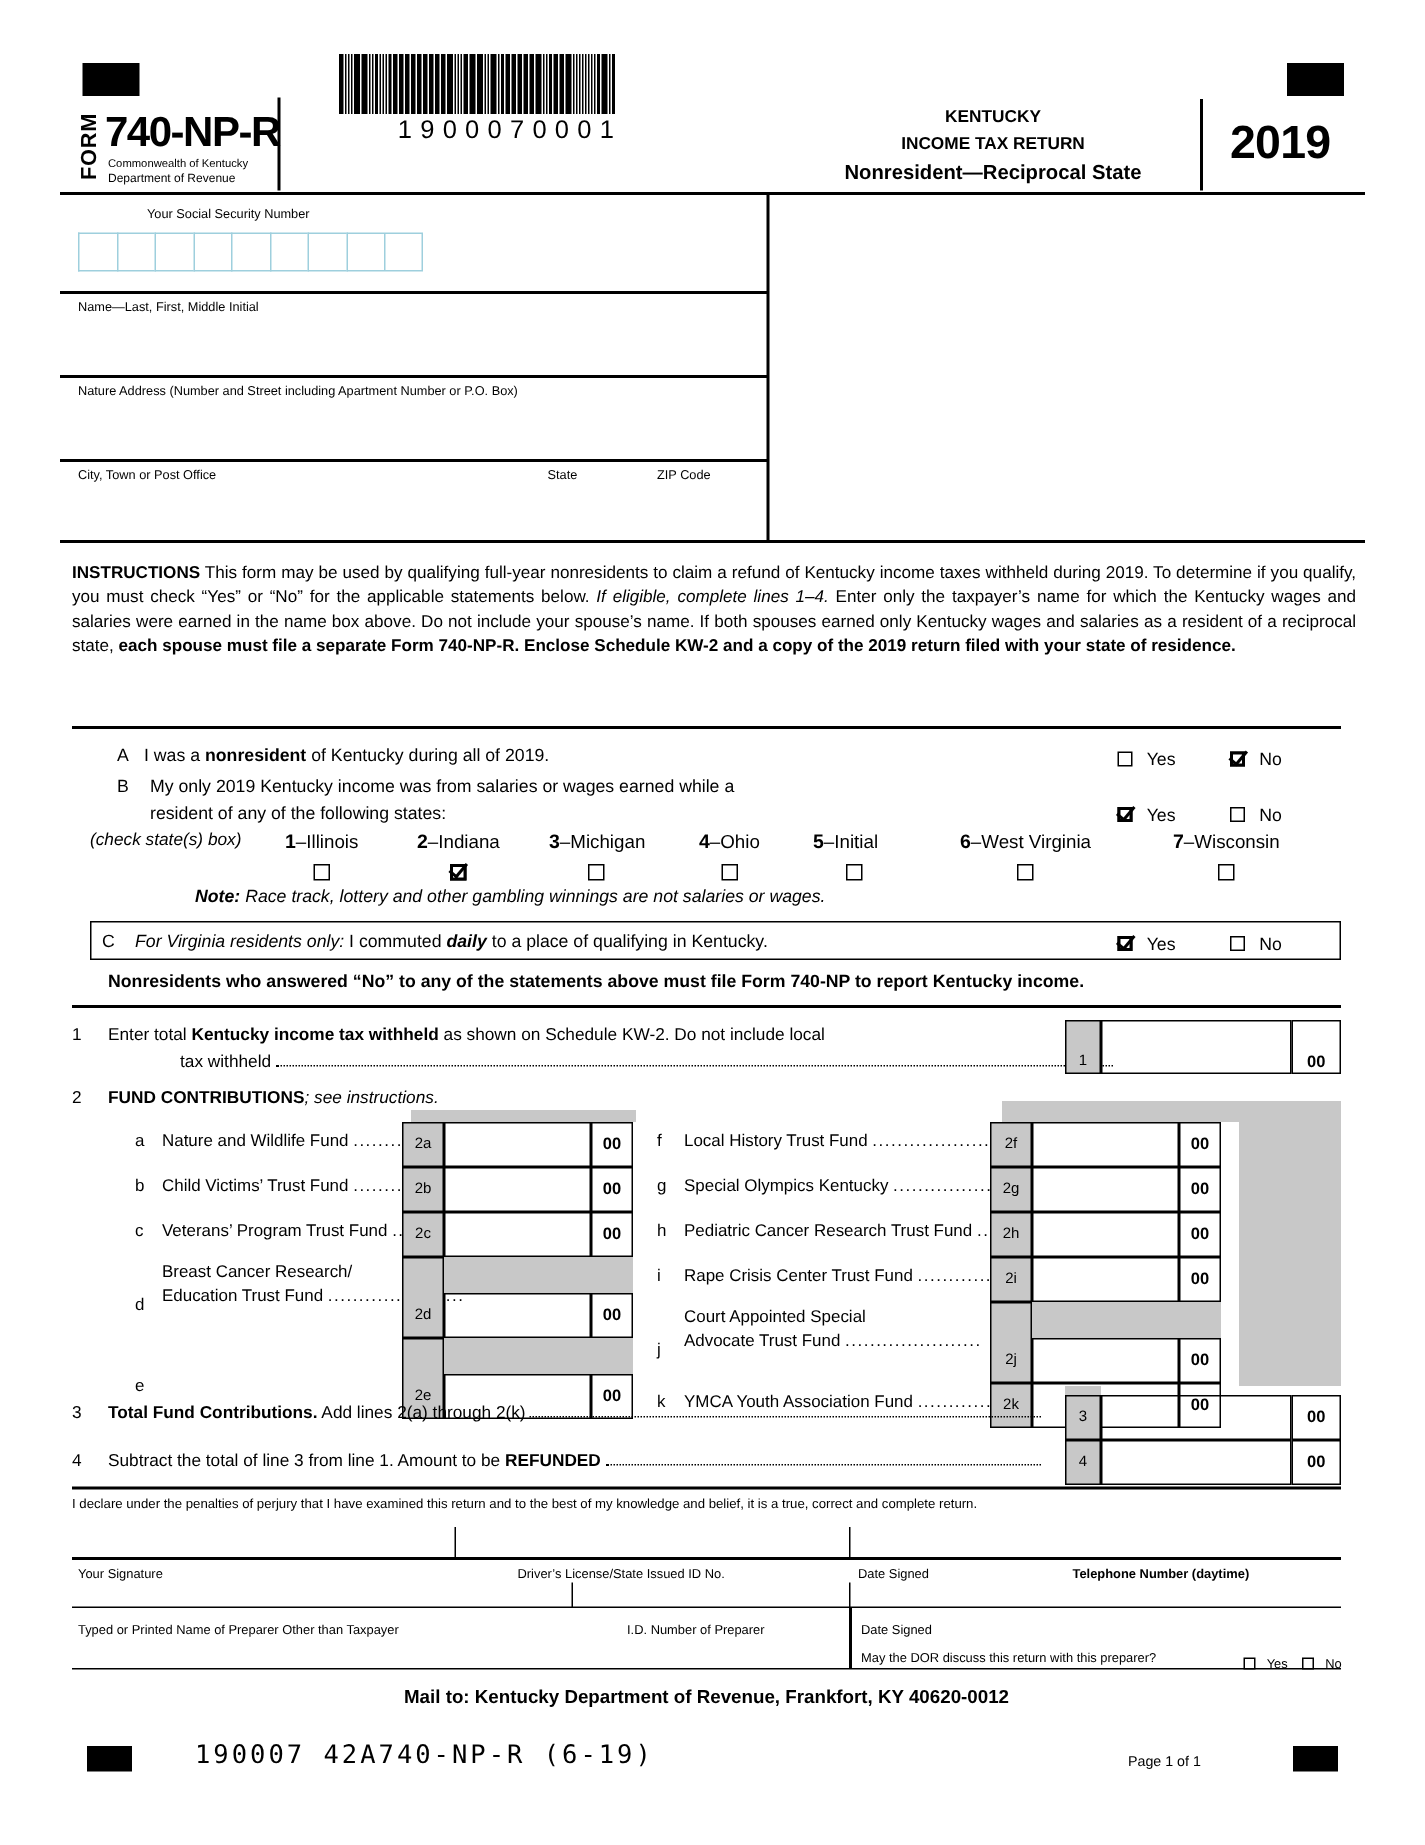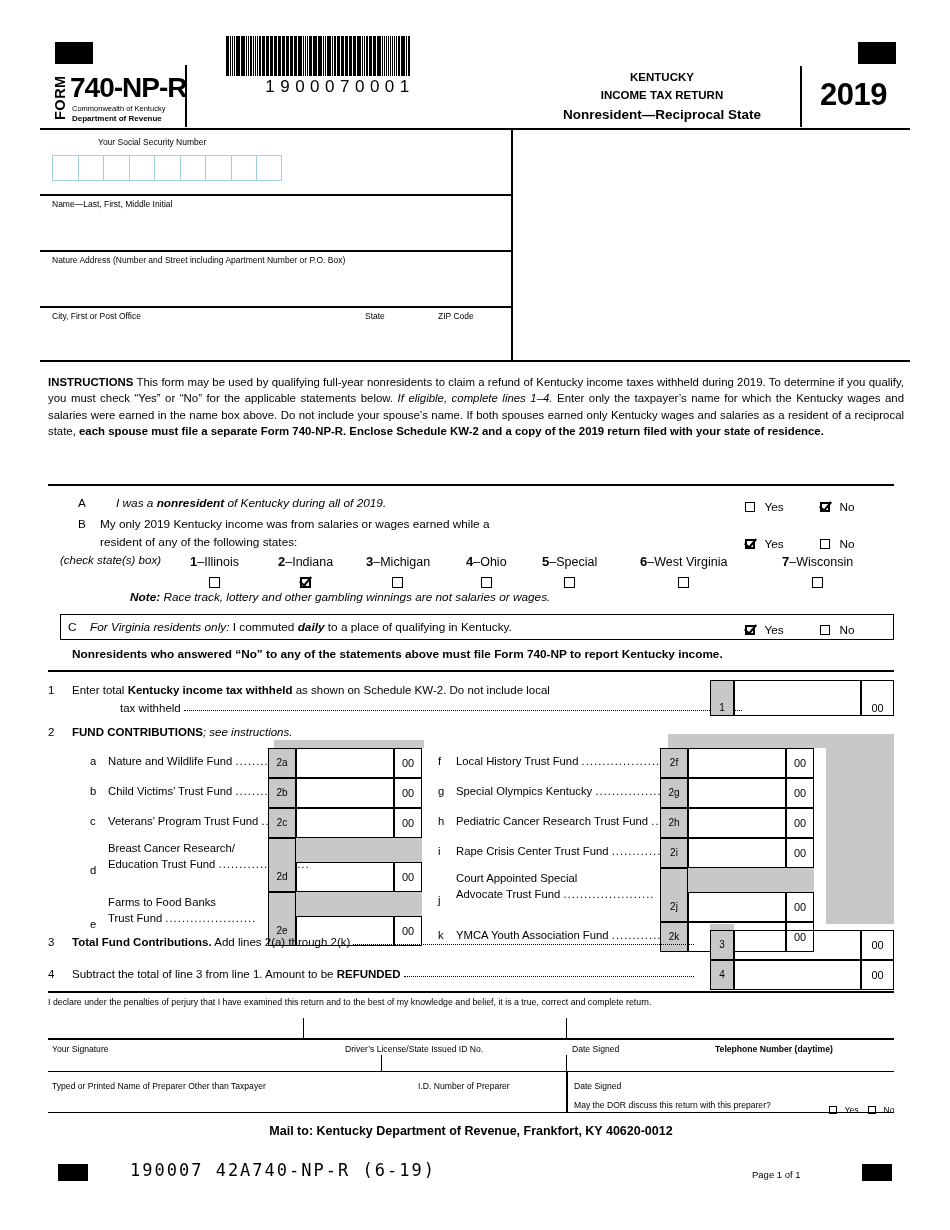--- a/index.html
+++ b/index.html
@@ -5,21 +5,21 @@
   html,body{margin:0;padding:0;background:#ffffff;}
   body{
     width:950px;height:1230px;position:relative;
     font-family:"Liberation Sans","DejaVu Sans",sans-serif;
     color:#000;-webkit-font-smoothing:antialiased;
   }
   .abs{position:absolute;}
   .blk{background:#000;}
   .gray{background:#c8c8c8;}
   .cw{font-size:7.5px;line-height:1.35;}
-  .cwb{font-size:8px;font-weight:bold;line-height:1.35;}
+  .cwb{font-size:8px;font-weight:normal;line-height:1.35;}
   .barcode{display:flex;align-items:flex-end;height:40px;}
   .barcode i{display:block;height:40px;background:#000;margin-right:1px;}
   .barnum{font-size:17px;letter-spacing:5.5px;text-align:center;margin-top:1px;}
   .ttl{font-size:13.5px;font-weight:bold;text-align:center;line-height:1.35;}
   .smcap{font-size:11.5px;}
   .year{font-size:31px;font-weight:bold;letter-spacing:-.5px;}
 
   
   .fieldlbl{font-size:8.5px;}
   .ssncell{width:25.5px;height:26px;border:1px solid #9ecfdd;border-right:none;box-sizing:border-box;}
@@ -42,21 +42,21 @@
   .cb.on::before{
     content:"";position:absolute;left:1px;top:1px;right:1px;bottom:1px;background:#fff;
   }
   .statebold{font-weight:bold;font-size:13px;}
 
   
   .ln{font-size:11.5px;}
   .dots{flex:1;border-bottom:1.5px dotted #000;margin:0 3px 3px 3px;}
   .cellbox{border:1px solid #000;box-sizing:border-box;}
   .numlbl{font-size:10px;text-align:center;}
-  .zz{font-size:11px;}
+  .zz{font-size:11px;font-weight:bold;}
 
   
   .sg{font-size:8.6px;}
 
   
   .mailto{font-size:12.5px;font-weight:bold;text-align:center;}
   .ocr{font-family:"DejaVu Sans Mono","Liberation Mono",monospace;font-size:17px;letter-spacing:2px;}
   .pageno{font-size:9.5px;}
 </style>
 </head>
@@ -171,40 +171,40 @@
 
   <div class="abs blk" style="left:0;top:64px;width:472px;height:1.5px;"></div>
   <div class="abs fieldlbl" style="left:12px;top:69px;">Name—Last, First, Middle Initial</div>
   <div class="abs" style="left:12px;top:84px;width:450px;height:30px;font-size:12px;"></div>
 
   <div class="abs blk" style="left:0;top:120px;width:472px;height:1.5px;"></div>
   <div class="abs fieldlbl" style="left:12px;top:125px;">Nature Address (Number and Street including Apartment Number or P.O. Box)</div>
   <div class="abs" style="left:12px;top:140px;width:450px;height:30px;font-size:12px;"></div>
 
   <div class="abs blk" style="left:0;top:176px;width:472px;height:1.5px;"></div>
-  <div class="abs fieldlbl" style="left:12px;top:181px;">City, First or Post Office</div>
+  <div class="abs fieldlbl" style="left:12px;top:181px;">City, Town or Post Office</div>
   <div class="abs fieldlbl" style="left:325px;top:181px;">State</div>
   <div class="abs fieldlbl" style="left:398px;top:181px;">ZIP Code</div>
   <div class="abs" style="left:12px;top:196px;width:300px;height:26px;font-size:12px;"></div>
   <div class="abs" style="left:325px;top:196px;width:60px;height:26px;font-size:12px;"></div>
   <div class="abs" style="left:398px;top:196px;width:70px;height:26px;font-size:12px;"></div>
 
   <div class="abs blk" style="left:471px;top:0;width:1.5px;height:230px;"></div>
 </div>
 
 <div class="abs blk" style="left:40px;top:360px;width:870px;height:2px;"></div>
 
 <div id="instr" class="abs">
   <b>INSTRUCTIONS</b><span> This form may be used by qualifying full-year nonresidents to claim a refund of Kentucky income taxes withheld during 2019.  To determine if you qualify,  you must check “Yes” or “No” for the applicable statements below. </span><i>If eligible, complete lines 1–4.</i><span> Enter only the taxpayer’s name for which the Kentucky wages and salaries were earned in the name box above. Do not include your spouse’s name. If both spouses earned only Kentucky wages and salaries as a resident of a reciprocal state, </span><b>each spouse must file a separate Form 740-NP-R. Enclose Schedule KW-2 and a copy of the 2019 return filed with your state of residence.</b>
 </div>
 
 <div class="abs blk" style="left:48px;top:484px;width:846px;height:1.5px;"></div>
 
 <div class="abs stmt" style="left:78px;top:496px;">A</div>
-<div class="abs stmt" style="left:116px;top:496px;font-style:italic;">
+<div class="abs stmt" style="left:96px;top:496px;">
   <span>I was a </span><b>nonresident</b><span> of Kentucky during all of 2019.</span>
 </div>
 <div class="abs" style="left:745px;top:497px;">
   <span class="cb" id="cb-a-yes"></span>
   <span class="stmt" style="margin-left:5px;">Yes</span>
 </div>
 <div class="abs" style="left:820px;top:497px;">
   <span class="cb on" id="cb-a-no"></span>
   <span class="stmt" style="margin-left:5px;">No</span>
 </div>
@@ -224,21 +224,21 @@
 <div class="abs" style="left:60px;top:554px;font-size:11.5px;font-style:italic;">(check state(s) box)</div>
 <div class="abs" id="state-row" style="left:190px;top:552px;width:710px;height:36px;">
     <div class="abs" style="left: 0px; top: 0px; white-space: nowrap;"><b class="statebold">1</b><span style="font-size:12.5px;">–Illinois</span></div>
     <div class="abs" style="left: 18.5px; top: 21px;"><span class="cb" style="width:11px;height:11px;"></span></div>
     <div class="abs" style="left: 88px; top: 0px; white-space: nowrap;"><b class="statebold">2</b><span style="font-size:12.5px;">–Indiana</span></div>
     <div class="abs" style="left: 109.5px; top: 21px;"><span class="cb on" style="width:11px;height:11px;"></span></div>
     <div class="abs" style="left: 176px; top: 0px; white-space: nowrap; text-align: right;"><b class="statebold">3</b><span style="font-size:12.5px;">–Michigan</span></div>
     <div class="abs" style="left: 202px; top: 21px;"><span class="cb" style="width:11px;height:11px;"></span></div>
     <div class="abs" style="left: 276px; top: 0px; white-space: nowrap;"><b class="statebold">4</b><span style="font-size:12.5px;">–Ohio</span></div>
     <div class="abs" style="left: 290.5px; top: 21px;"><span class="cb" style="width:11px;height:11px;"></span></div>
-    <div class="abs" style="left: 352px; top: 0px; white-space: nowrap;"><b class="statebold">5</b><span style="font-size:12.5px;">–Special</span></div>
+    <div class="abs" style="left: 352px; top: 0px; white-space: nowrap;"><b class="statebold">5</b><span style="font-size:12.5px;">–Initial</span></div>
     <div class="abs" style="left: 374px; top: 21px;"><span class="cb" style="width:11px;height:11px;"></span></div>
     <div class="abs" style="left: 450px; top: 0px; white-space: nowrap;"><b class="statebold">6</b><span style="font-size:12.5px;">–West Virginia</span></div>
     <div class="abs" style="left: 487.5px; top: 21px;"><span class="cb" style="width:11px;height:11px;"></span></div>
     <div class="abs" style="left: 592px; top: 0px; white-space: nowrap;"><b class="statebold">7</b><span style="font-size:12.5px;">–Wisconsin</span></div>
     <div class="abs" style="left: 621.5px; top: 21px;"><span class="cb" style="width:11px;height:11px;"></span></div>
   </div>
 
 <div class="abs stmt" style="left:130px;top:590px;font-style:italic;">
   <b>Note:</b><span> Race track, lottery and other gambling winnings are not salaries or wages.</span>
 </div>
@@ -318,21 +318,20 @@
       <div class="abs" style="left:18px;top:2px;width:178px;font-size:11.3px;line-height:1.45;">Breast Cancer Research/<br><span style="white-space:nowrap;">Education Trust Fund <span style="letter-spacing:1px;">......................</span></span></div>
       <div class="abs gray cellbox" style="left:178px;top:0;width:28px;height:54px;"></div>
       <div class="abs numlbl" style="left:178px;top:33px;width:28px;">2d</div>
       <div class="abs gray" style="left:206px;top:0;width:126px;height:24px;"></div>
       <div class="abs cellbox" style="left:206px;top:24px;width:98px;height:30px;"></div>
       <div class="abs cellbox" style="left:304px;top:24px;width:28px;height:30px;"></div>
       <div class="abs zz" style="left:304px;top:33px;width:28px;text-align:center;">00</div>
     </div>
     <div class="abs" style="left: 0px; top: 144px; width: 100%; height: 54px;">
       <div class="abs" style="left:0;top:26px;font-size:11.3px;">e</div>
-      <div class="abs" style="left:18px;top:2px;width:178px;font-size:11.3px;line-height:1.45;">Farms to Food Banks<br><span style="white-space:nowrap;">Trust Fund <span style="letter-spacing:1px;">......................</span></span></div>
       <div class="abs gray cellbox" style="left:178px;top:0;width:28px;height:54px;"></div>
       <div class="abs numlbl" style="left:178px;top:33px;width:28px;">2e</div>
       <div class="abs gray" style="left:206px;top:0;width:126px;height:24px;"></div>
       <div class="abs cellbox" style="left:206px;top:24px;width:98px;height:30px;"></div>
       <div class="abs cellbox" style="left:304px;top:24px;width:28px;height:30px;"></div>
       <div class="abs zz" style="left:304px;top:33px;width:28px;text-align:center;">00</div>
     </div>
   </div>
 <div class="abs" id="funds-right" style="left: 438px; top: 748px; width: 390px; height: 204px;">
     <div class="abs" style="left: 0px; top: 0px; width: 100%; height: 30px;">

